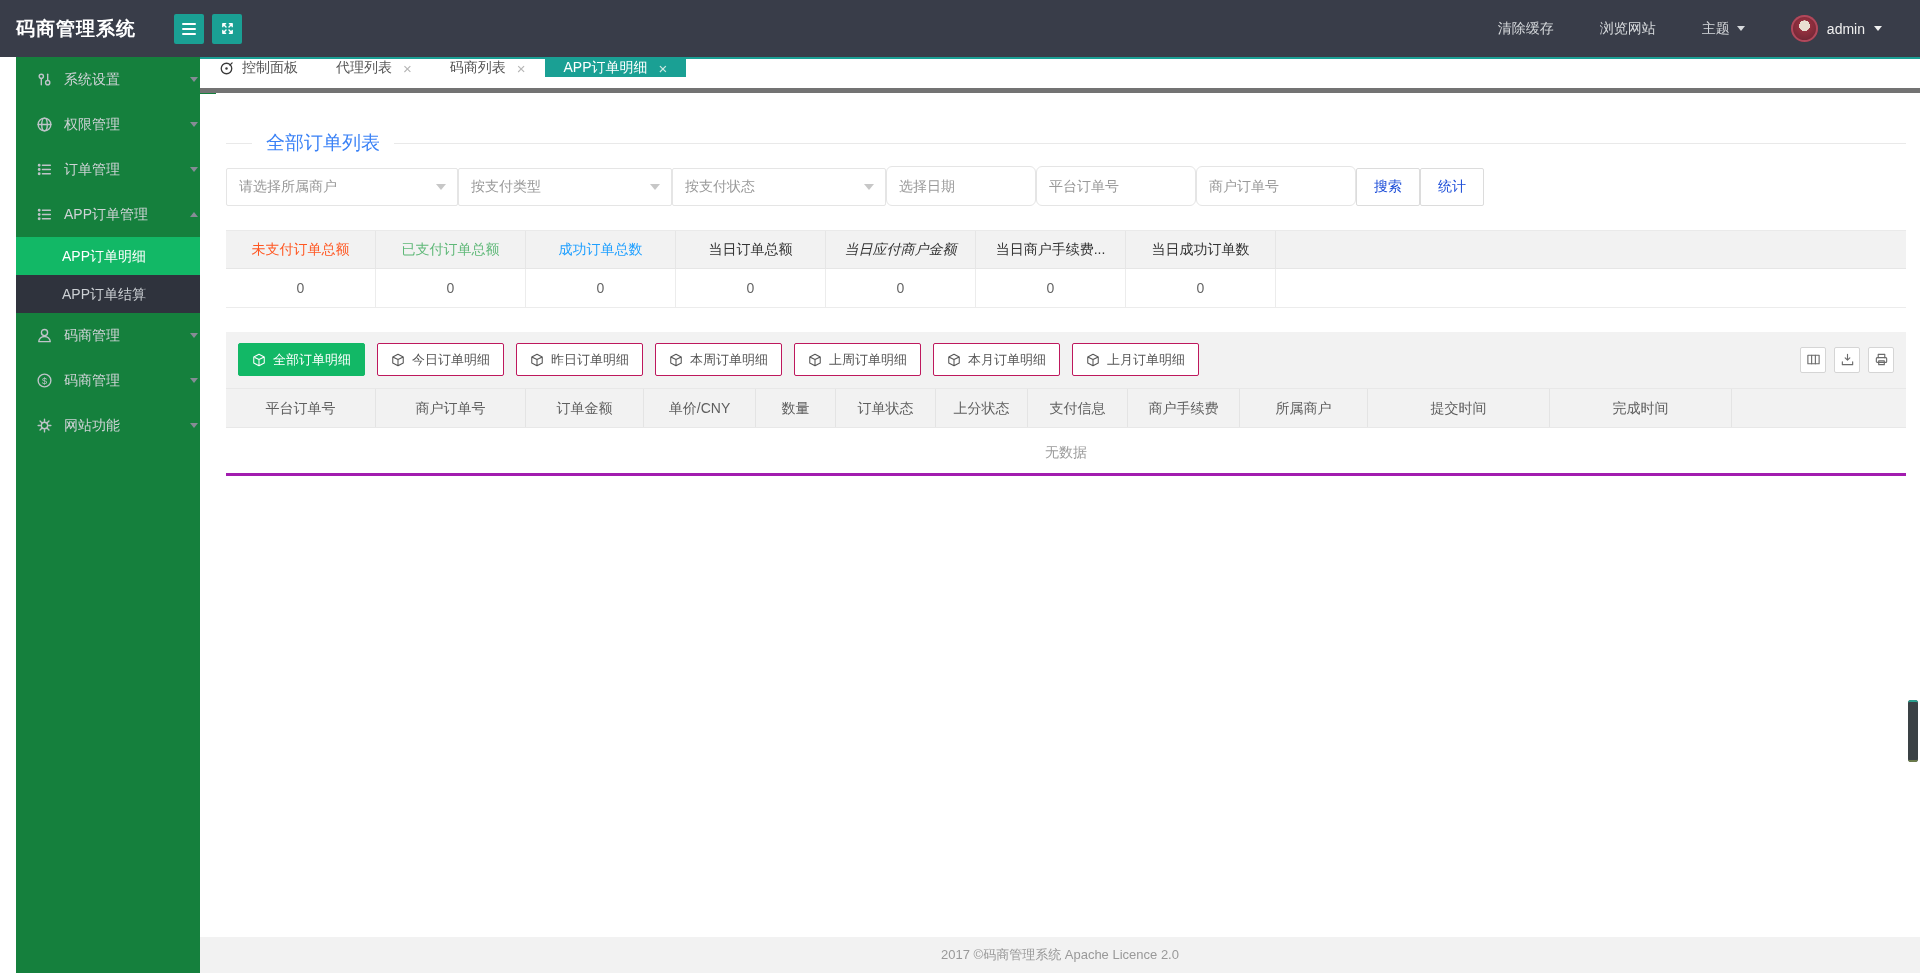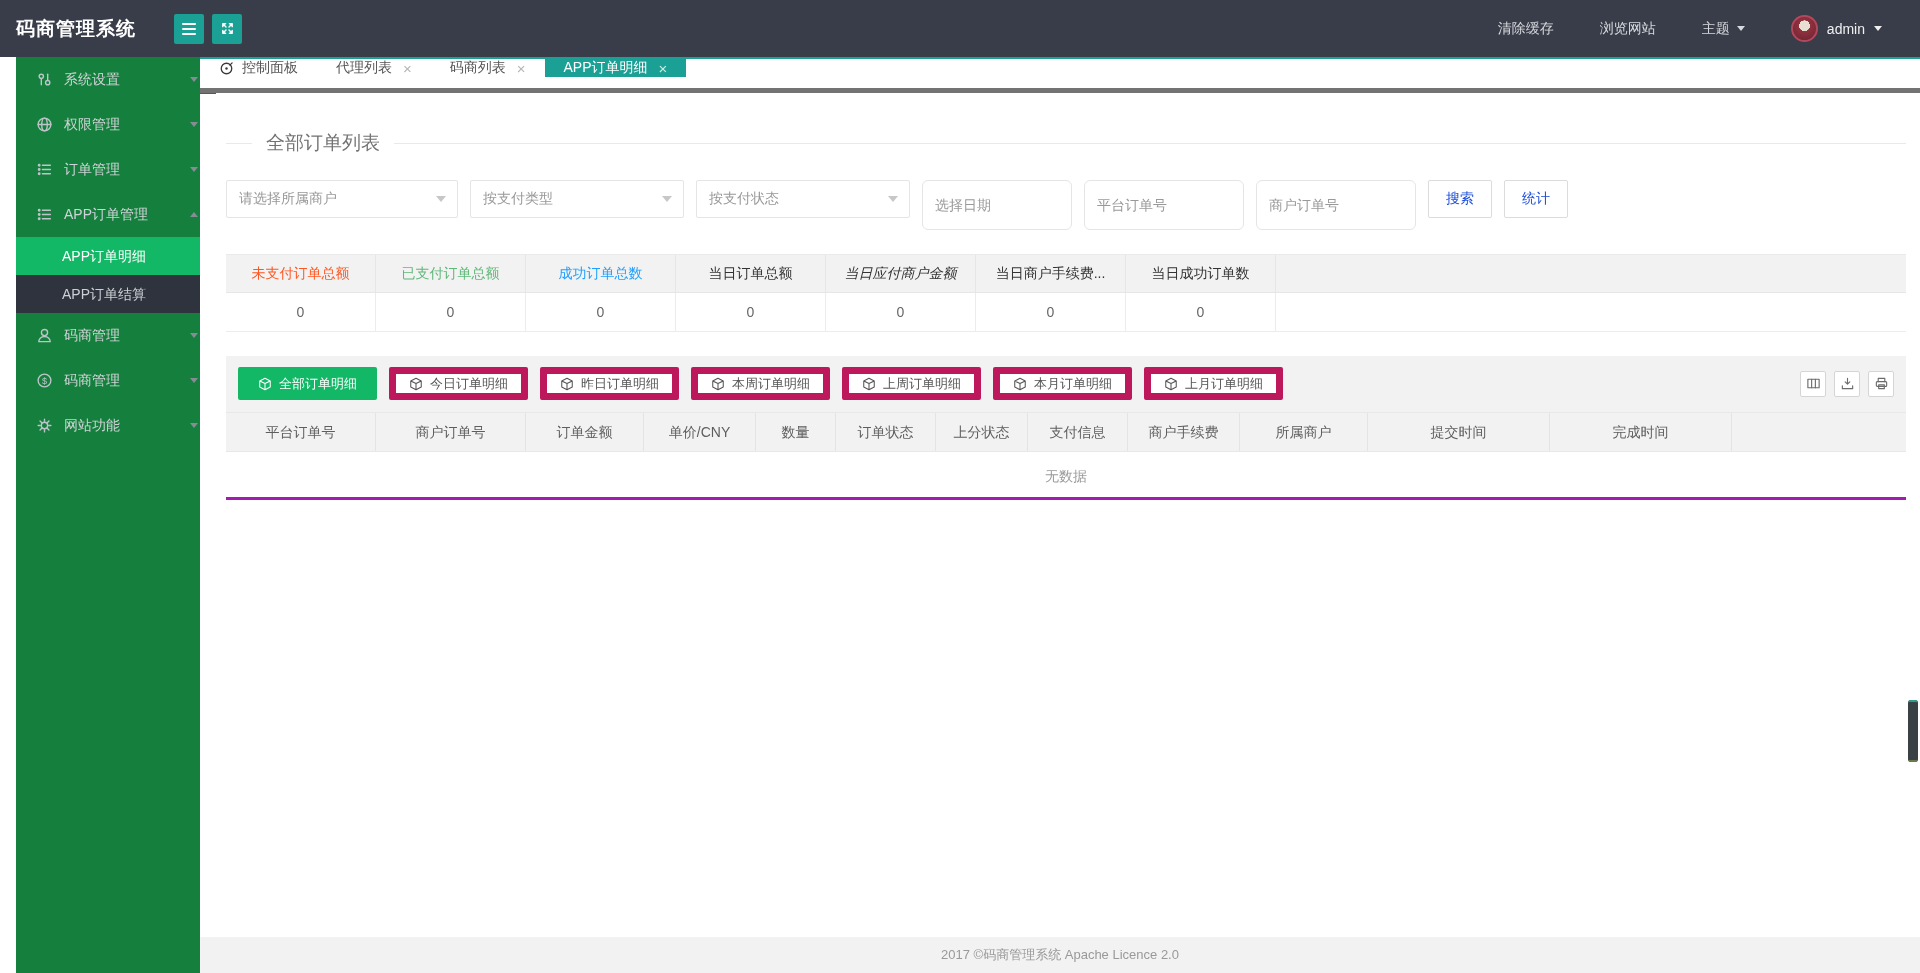--- a/index.html
+++ b/index.html
@@ -39,44 +39,44 @@
   .t-ico svg{width:15px;height:15px;stroke:#3a3a3a;fill:none;stroke-width:1.4;stroke-linecap:round}
   .t-close{margin-left:11px;color:#b5b5b5;font-size:15px;line-height:1}
   .tab.active{background:#1aa094;color:#fff}
   .tab.active .t-close{color:#cfeae4}
 
   
   .main{position:absolute;top:94px;left:200px;right:0;bottom:36px;background:#fff;padding:0 14px 0 26px;overflow:hidden}
   .legend{display:flex;align-items:center;margin-top:36px}
   .legend .l1{width:26px;height:1px;background:#e9e9e9}
   .legend .l2{flex:1;height:1px;background:#e9e9e9}
-  .legend .txt{padding:0 14px;font-size:19px;color:#737373}
-
-  .filters{display:flex;margin-top:24px;gap:12px;align-items:flex-start}
+  .legend .txt{padding:0 14px;font-size:19px;color:#3b82f6}
+
+  .filters{display:flex;margin-top:10px;gap:0;align-items:flex-end}
   .f-select{height:38px;border:1px solid #e5e5e5;border-radius:2px;display:flex;align-items:center;padding:0 11px 0 12px;color:#999;font-size:14px;background:#fff;cursor:pointer}
   .f-select .f-ph{flex:1}
   .fs1{width:232px}.fs2{width:214px}.fs3{width:214px}
   .sel-caret{width:0;height:0;border-left:5px solid transparent;border-right:5px solid transparent;border-top:6px solid #c7c7c7}
-  .f-in{height:50px;border:1px solid #e5e5e5;border-radius:6px;padding:11px 12px;font-size:14px;color:#666;outline:none}
+  .f-in{height:40px;border:1px solid #e5e5e5;border-radius:6px;padding:11px 12px;font-size:14px;color:#666;outline:none}
   .f-in::placeholder{color:#999;opacity:1}
   .fi1{width:150px}.fi2{width:160px}.fi3{width:160px}
   .f-btn{width:64px;height:38px;border:1px solid #dcdcdc;background:#fff;color:#1d4ed8;font-size:14px;border-radius:2px;cursor:pointer}
 
   .stats{margin-top:24px}
   .stats-row{display:flex}
   .st-cell{width:150px;flex:none;height:37px;line-height:37px;text-align:center;font-size:14px;overflow:hidden;white-space:nowrap}
   .stats-head{background:#f2f2f2;border-top:1px solid #eaeaea;border-bottom:1px solid #e6e6e6}
   .stats-head .st-cell{color:#333;border-right:1px solid #e6e6e6}
   .stats-vals{background:#fff;border-bottom:1px solid #ececec}
   .stats-vals .st-cell{color:#666;height:38px;line-height:38px;border-right:1px solid #ececec}
   .filler{flex:1 1 auto;border-right:none !important}
 
   .panel{margin-top:24px;background:#f2f2f2}
   .toolbar{display:flex;align-items:center;gap:12px;padding:11px 12px 12px 12px}
-  .tb{height:33px;display:flex;align-items:center;gap:7px;padding:0 13px;background:#fff;border:7px solid #be185d;border-radius:2px;font-size:13px;color:#555;cursor:pointer;white-space:nowrap}
+  .tb{height:33px;display:flex;align-items:center;gap:7px;padding:0 13px;background:#fff;border:1px solid #be185d;border-radius:2px;font-size:13px;color:#555;cursor:pointer;white-space:nowrap}
   .tb svg{width:14px;height:14px;stroke:currentColor;fill:none;stroke-width:1.2;stroke-linejoin:round}
   .tb.active{background:#12b866;border-color:#12b866;color:#fff}
   .tools{display:flex;gap:8px;margin-left:auto}
   .tool{width:26px;height:26px;background:#fff;border:1px solid #d5d5d5;border-radius:2px;display:flex;align-items:center;justify-content:center;cursor:pointer}
   .tool svg{width:15px;height:15px;stroke:#6b6b6b;fill:none;stroke-width:1.2;stroke-linecap:round;stroke-linejoin:round}
 
   .thead{display:flex;background:#f2f2f2;border-top:1px solid #e8e8e8;border-bottom:1px solid #e8e8e8}
   .th{flex:none;height:38px;line-height:38px;text-align:center;font-size:14px;color:#5e5e5e;border-right:1px solid #e4e4e4;white-space:nowrap;overflow:hidden}
   .cw0{width:150px}.cw1{width:150px}.cw2{width:118px}.cw3{width:112px}.cw4{width:80px}.cw5{width:100px}
   .cw6{width:92px}.cw7{width:100px}.cw8{width:112px}.cw9{width:128px}.cw10{width:182px}.cw11{width:182px}

